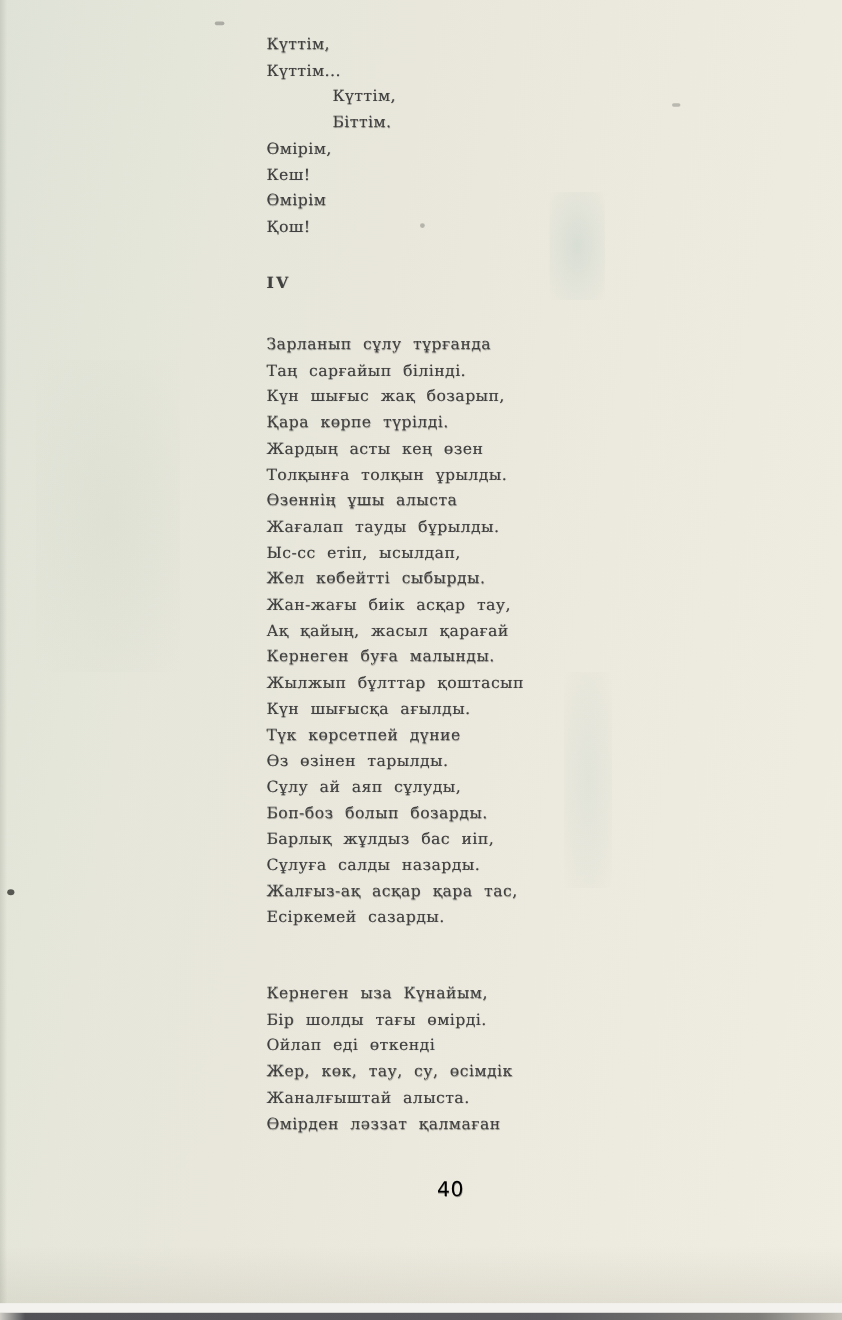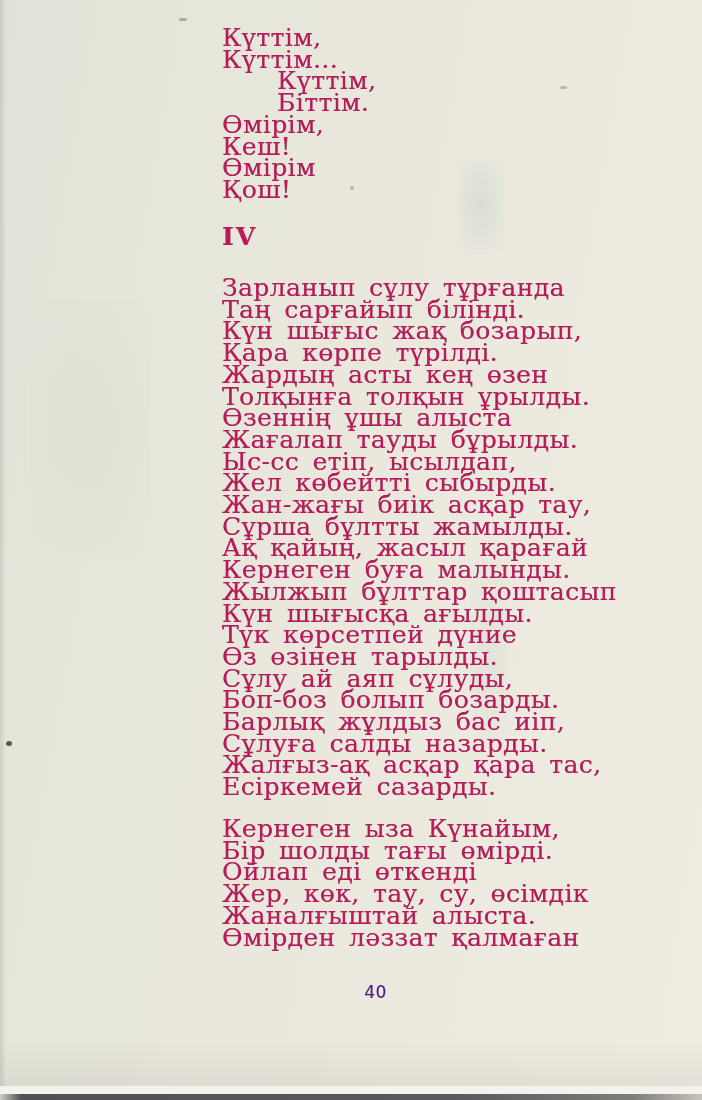--- a/index.html
+++ b/index.html
@@ -11,43 +11,43 @@
     height: 1100px;
     position: relative;
     overflow: hidden;
     background: linear-gradient(100deg,
       #dfe2d7 0%, #e5e6da 18%, #e9e7dc 40%,
       #ece9de 65%, #eeebe0 88%, #efece2 100%);
   }
   .poem {
     position: absolute;
     font-family: "DejaVu Serif", "Liberation Serif", serif;
-    font-size: 25px;
+    font-size: 13px;
     line-height: 21.7px;
-    color: #be185d;
+    color: #404040;
     letter-spacing: 0.4px;
     word-spacing: 5px;
     text-shadow: 0.3px 0.3px 0.6px rgba(52, 50, 45, 0.5);
     white-space: nowrap;
   }
   #stanza1 { left: 222px; top: 27px; }
   #stanza1 .line.indent { padding-left: 55px; }
   #heading {
     left: 222px; top: 226px; width: 307px;
     text-align: left; font-weight: bold;
     letter-spacing: 2px; word-spacing: 0;
   }
   #stanza2 { left: 222px; top: 277px; }
   #stanza3 { left: 222px; top: 818px; }
   #pageno {
     left: 222px; top: 982px; width: 307px;
     text-align: center;
     font-family: "DejaVu Sans", "Liberation Sans", sans-serif;
     font-size: 17px; letter-spacing: 0.5px;
-    color: #4c1d95;
+    color: #000000;
     text-shadow: 0.3px 0.3px 0.5px rgba(47, 46, 42, 0.5);
   }
   
   .edge, .speck, .smudge { position: absolute; }
   #left-edge {
     left: 0; top: 0; width: 6px; height: 100%;
     background: linear-gradient(90deg, rgba(125, 132, 118, 0.22), rgba(125, 132, 118, 0));
   }
   #bottom-shadow {
     left: 0; top: 1038px; width: 100%; height: 48px;
@@ -107,21 +107,20 @@
       <div class="line">Таң сарғайып білінді.</div>
       <div class="line">Күн шығыс жақ бозарып,</div>
       <div class="line">Қара көрпе түрілді.</div>
       <div class="line">Жардың асты кең өзен</div>
       <div class="line">Толқынға толқын ұрылды.</div>
       <div class="line">Өзеннің ұшы алыста</div>
       <div class="line">Жағалап тауды бұрылды.</div>
       <div class="line">Ыс-сс етіп, ысылдап,</div>
       <div class="line">Жел көбейтті сыбырды.</div>
       <div class="line">Жан-жағы биік асқар тау,</div>
-      <div class="line">Сұрша бұлтты жамылды.</div>
       <div class="line">Ақ қайың, жасыл қарағай</div>
       <div class="line">Кернеген буға малынды.</div>
       <div class="line">Жылжып бұлттар қоштасып</div>
       <div class="line">Күн шығысқа ағылды.</div>
       <div class="line">Түк көрсетпей дүние</div>
       <div class="line">Өз өзінен тарылды.</div>
       <div class="line">Сұлу ай аяп сұлуды,</div>
       <div class="line">Боп-боз болып бозарды.</div>
       <div class="line">Барлық жұлдыз бас иіп,</div>
       <div class="line">Сұлуға салды назарды.</div>

